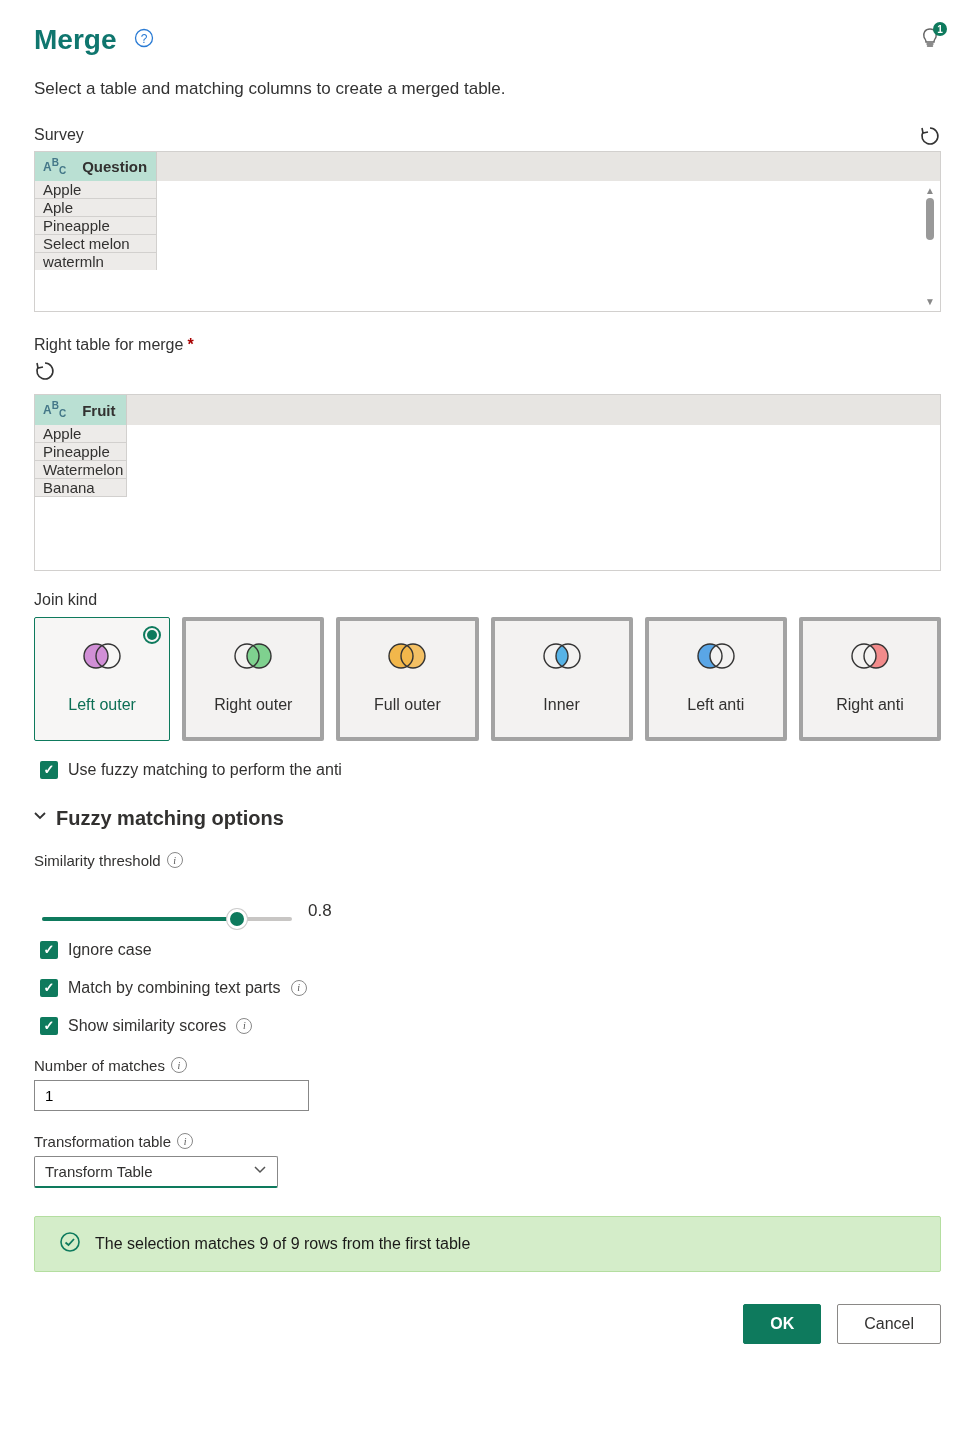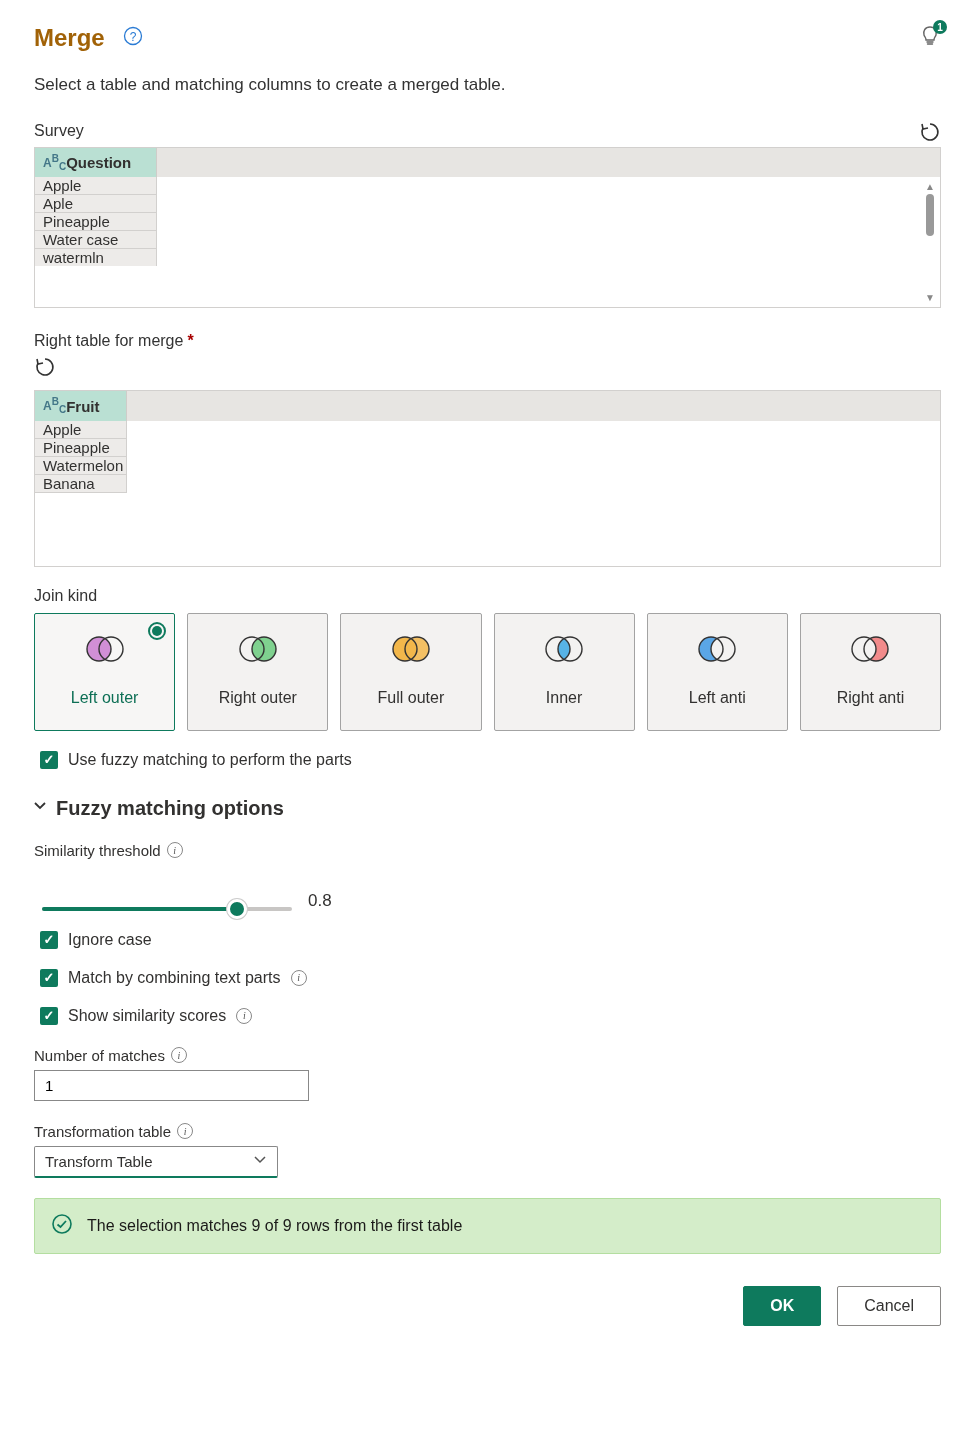--- a/index.html
+++ b/index.html
@@ -13,60 +13,60 @@
     --selected-bg:#a0e0c0;
     --header-bg:#e7e5e2;
     --teal-head:#bae0d3;
     --status-bg:#d4edc9;
     --status-border:#b4dea0;
   }
   *{box-sizing:border-box;font-family:"Segoe UI",Arial,sans-serif}
   body{margin:0;background:var(--bg);color:var(--gray-text);width:975px;height:1450px;padding:24px 34px}
   .header{display:flex;align-items:center;justify-content:space-between}
   .title-row{display:flex;align-items:center;gap:18px}
-  h1{margin:0;font-size:24px;font-weight:700;color:#a16207}
+  h1{margin:0;font-size:28px;font-weight:700;color:#0f766e}
   .subtitle{margin:23px 0 26px;font-size:17px;color:#333}
   .section-label{font-size:16px;color:#333;margin-bottom:6px;display:flex;align-items:center;gap:4px}
   .refresh-row{display:flex;align-items:center;justify-content:space-between}
   .grid{border:1px solid var(--gray-border);background:#fcfbfa}
   .grid-head{display:flex;background:var(--header-bg)}
-  .grid-head-cell{display:flex;align-items:center;gap:0;background:var(--teal-head);padding:5px 8px;font-weight:600;font-size:15px;border-right:1px solid #cfcdc9}
+  .grid-head-cell{display:flex;align-items:center;gap:16px;background:var(--teal-head);padding:5px 8px;font-weight:600;font-size:15px;border-right:1px solid #cfcdc9}
   .grid-body{position:relative;background:#fff}
   .grid-row{border-bottom:1px solid var(--gray-border);border-right:1px solid var(--gray-border);padding:0 8px;font-size:15px;background:var(--gray-light)}
   .first-grid .grid-row{width:122px}
   .second-grid .grid-row{width:92px}
   .grid-body.scroll{overflow:hidden;height:130px}
   .scrollbar{position:absolute;right:4px;top:4px;bottom:4px;width:12px;display:flex;flex-direction:column;align-items:center;justify-content:space-between}
   .arrow{font-size:10px;color:#888}
   .thumb{width:8px;height:42px;background:#999;border-radius:4px;margin-top:2px}
   .dropdown{display:inline-flex;align-items:center;justify-content:space-between;border:1px solid #888;border-radius:2px;padding:6px 10px;min-width:200px;font-size:15px;background:#fff}
   .dropdown.wide{width:408px}
   .dropdown.small{width:244px;border:1px solid #888}
   .req{color:#a80000;font-weight:600}
   .gap{height:24px}
   .join-row{display:flex;gap:12px;margin-top:8px}
-  .join-card{flex:1;background:#f3f2f1;border:1px solid #a3a3a3;border-radius:2px;display:flex;flex-direction:column;align-items:center;justify-content:center;padding:20px 4px 12px;position:relative;cursor:pointer}
+  .join-card{flex:1;background:#f3f2f1;border:4px solid #a3a3a3;border-radius:2px;display:flex;flex-direction:column;align-items:center;justify-content:center;padding:20px 4px 12px;position:relative;cursor:pointer}
   .join-card.selected{border:1px solid var(--teal);background:#f7f6f5}
   .join-card .name{margin-top:14px;font-size:16px;color:#323130;text-align:left;line-height:1.2;min-height:40px;display:flex;align-items:center}
   .join-card.selected .name{color:var(--teal-dark);font-weight:500}
   .radio{position:absolute;top:8px;right:8px;width:18px;height:18px;border-radius:50%;border:2px solid var(--teal);display:flex;align-items:center;justify-content:center}
   .radio .dot{width:10px;height:10px;border-radius:50%;background:var(--teal)}
   .chk-row{display:flex;align-items:center;gap:10px;margin:20px 0 0 6px}
   .chk{width:18px;height:18px;border-radius:2px;background:var(--teal);color:#fff;display:flex;align-items:center;justify-content:center;font-size:13px;font-weight:700}
   .chk-label{font-size:16px;color:#323130}
   .collapse-row{display:flex;align-items:center;gap:8px;margin-top:28px;margin-left:-2px}
   .bold-label{font-weight:700;font-size:20px}
   .field-label{font-weight:400;font-size:15px;margin-top:22px;display:flex;align-items:center;gap:6px}
   .slider{display:flex;align-items:flex-end;gap:16px;margin-top:32px;margin-left:8px}
   .track{position:relative;width:250px;height:4px;background:#c8c6c4;border-radius:2px}
   .fill{position:absolute;left:0;top:0;bottom:0;width:80%;background:var(--teal);border-radius:2px}
   .handle{position:absolute;left:78%;top:50%;transform:translate(-50%,-50%);width:20px;height:20px;border-radius:50%;background:var(--teal);border:3px solid #fff;box-shadow:0 0 0 1px #ccc}
   .slider-val{font-size:17px;color:#323130}
   .matches-input{width:275px;border:1px solid #888;padding:6px 10px;font-size:15px;margin-top:6px}
-  .status{display:flex;align-items:center;gap:14px;background:var(--status-bg);border:1px solid var(--status-border);border-radius:2px;padding:14px 16px;margin-top:20px;font-size:16px;color:#1b1a19}
+  .status{display:flex;align-items:center;gap:14px;background:var(--status-bg);border:1px solid var(--status-border);border-radius:2px;padding:14px 24px;margin-top:28px;font-size:16px;color:#1b1a19}
   .footer{display:flex;justify-content:flex-end;gap:16px;margin-top:32px}
   .btn{padding:10px 26px;border-radius:2px;font-size:16px;cursor:pointer}
   .btn-ok{background:var(--teal);border:1px solid var(--teal);color:#fff;font-weight:600}
   .btn-cancel{background:#fff;border:1px solid #8a8886;color:#323130}
   .tip-badge{position:relative}
   .tip-count{position:absolute;top:-4px;right:-6px;background:var(--teal);color:#fff;border-radius:50%;width:14px;height:14px;font-size:10px;display:flex;align-items:center;justify-content:center;font-weight:700}
   .info-i{display:inline-flex;align-items:center;justify-content:center;width:16px;height:16px;border-radius:50%;border:1px solid #888;font-size:10px;color:#555;font-style:italic;font-family:serif}
 </style>
 </head>
 <body>
@@ -108,21 +108,21 @@
     <div class="grid-head-cell" style="width:122px">
       <span style="font-size:12px;color:#478">A<sup>B</sup><sub>C</sub></span>
       <span>Question</span>
     </div>
     <div style="flex:1"></div>
   </div>
   <div class="grid-body scroll">
     <div class="grid-row">Apple</div>
     <div class="grid-row">Aple</div>
     <div class="grid-row">Pineapple</div>
-    <div class="grid-row">Water case</div>
+    <div class="grid-row">Select melon</div>
     <div class="grid-row" style="border-bottom:none">watermln</div>
     <div class="scrollbar">
       <span class="arrow">▲</span>
       <div class="thumb"></div>
       <div style="flex:1"></div>
       <span class="arrow">▼</span>
     </div>
   </div>
 </div>
 
@@ -227,21 +227,21 @@
         <circle cx="17" cy="15" r="12" fill="none" stroke="#333" stroke-width="1.4"></circle>
         <circle cx="29" cy="15" r="12" fill="none" stroke="#333" stroke-width="1.4"></circle>
       </svg>
     <span class="name">Right anti</span>
   </div>
 </div>
 
 
 <div class="chk-row">
   <span class="chk">✓</span>
-  <span class="chk-label">Use fuzzy matching to perform the parts</span>
+  <span class="chk-label">Use fuzzy matching to perform the anti</span>
 </div>
 
 <div class="collapse-row">
   <span><svg width="16" height="16" viewBox="0 0 16 16">
         <path d="M3 5 L8 10 L13 5" fill="none" stroke="#333" stroke-width="1.8"></path>
       </svg></span>
   <span class="bold-label">Fuzzy matching options</span>
 </div>
 
 <div class="field-label">

